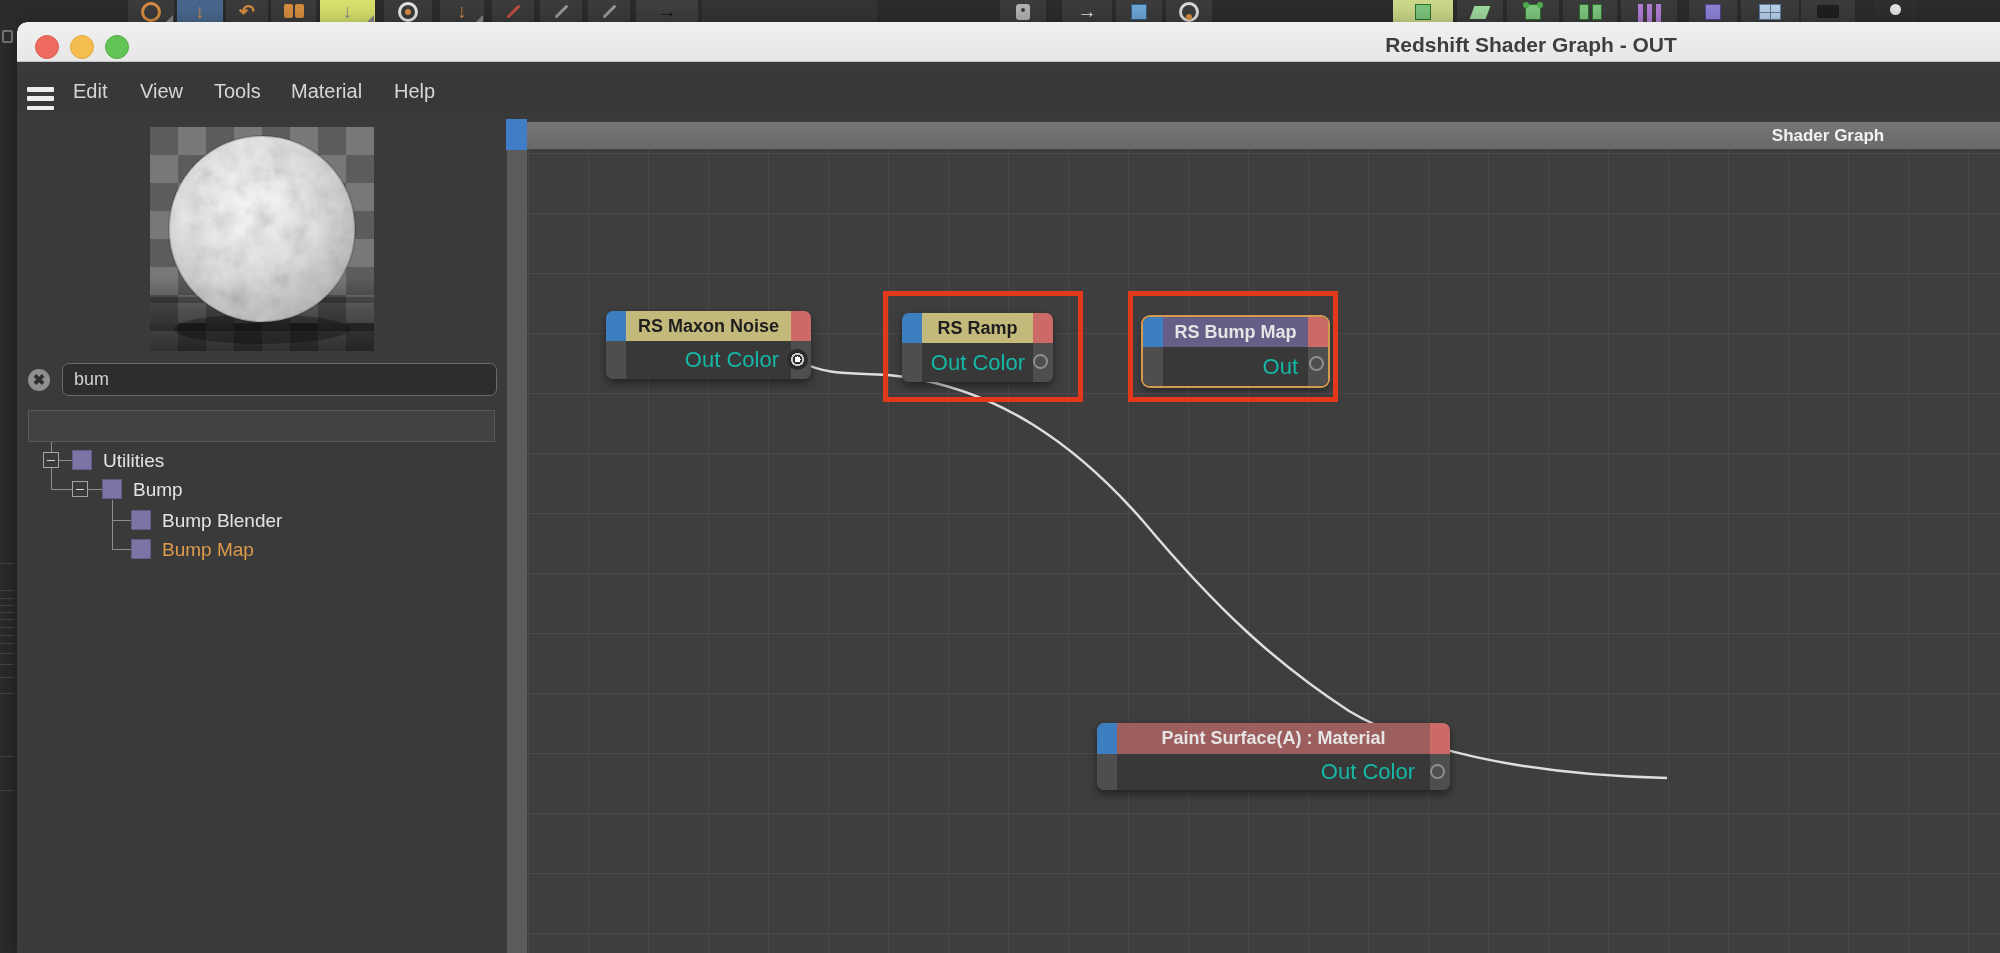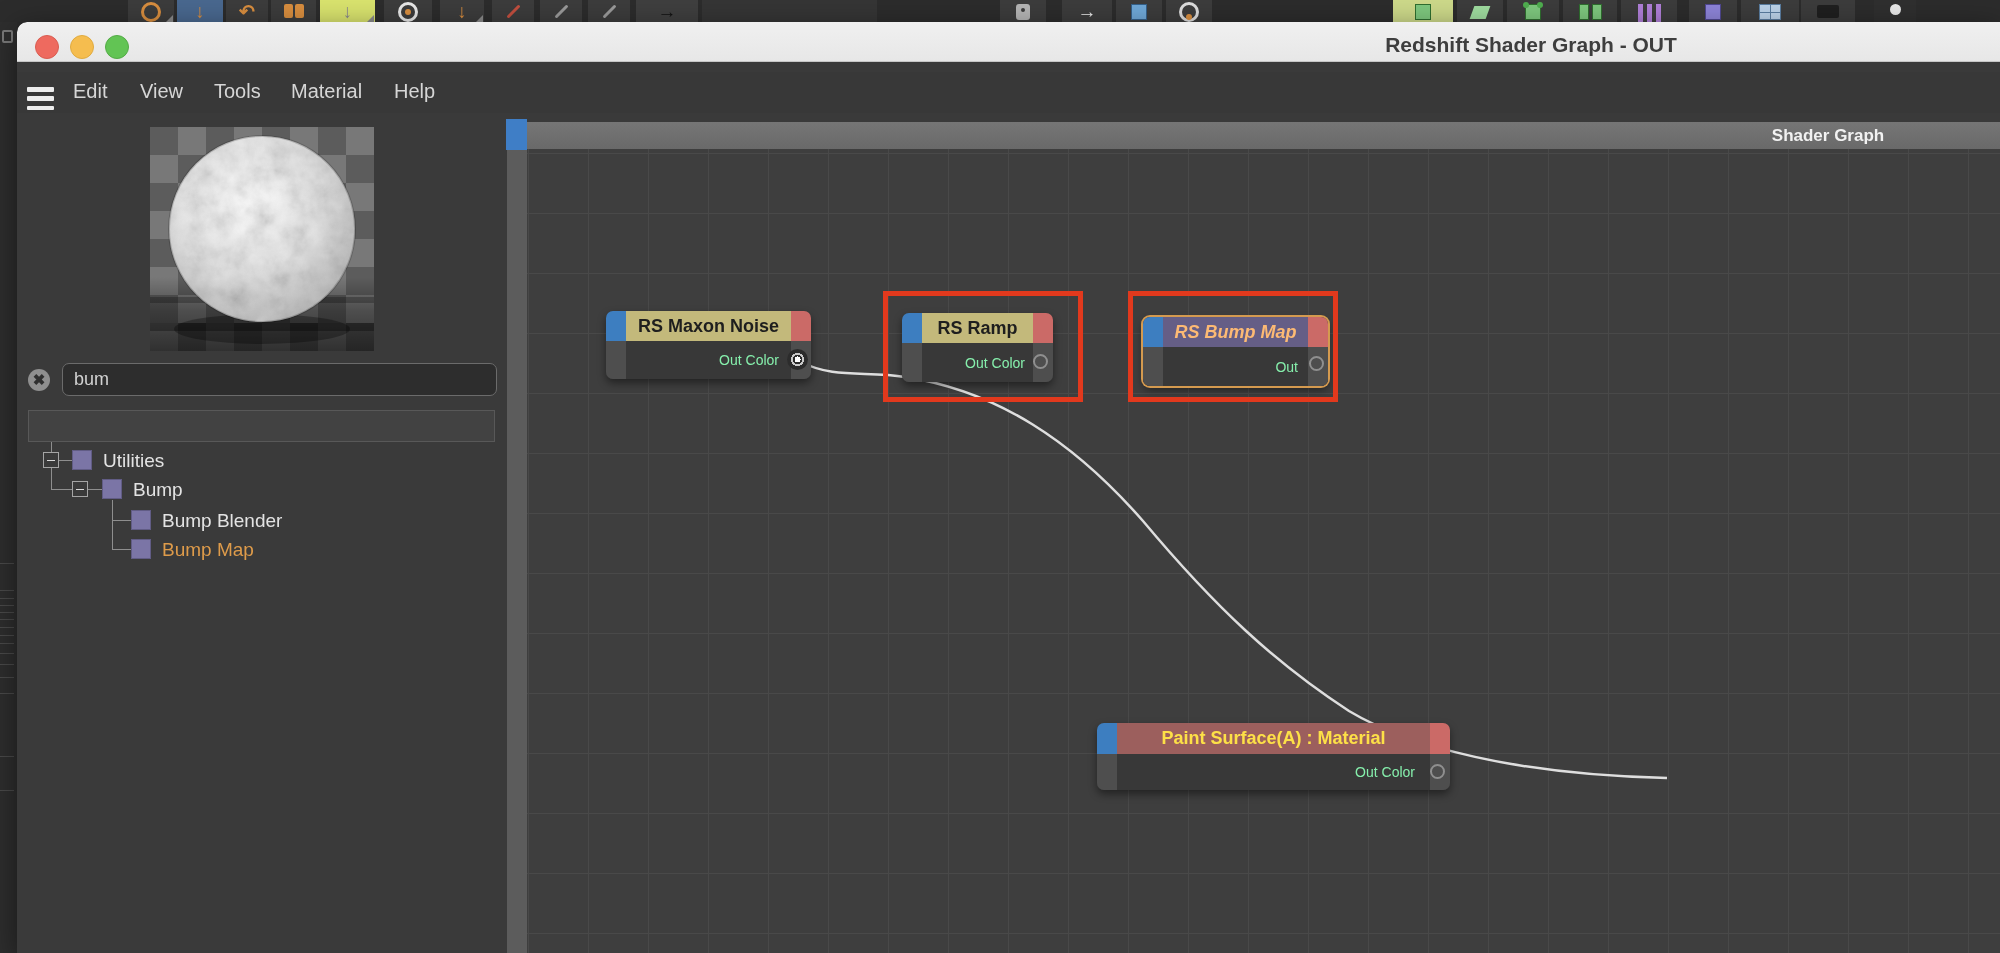--- a/index.html
+++ b/index.html
@@ -72,21 +72,21 @@
   #wires { position:absolute; left:0; top:0; }
 
   .gnode { position:absolute; border-radius:7px; overflow:hidden; box-shadow:0 4px 9px rgba(0,0,0,.45); }
   .gnode .hdr { display:flex; height:30px; }
   .gnode .hdr .pl { width:20px; background:#3d7ec0; }
   .gnode .hdr .pr { width:20px; background:#cb6a67; }
   .gnode .hdr .ttl { flex:1; display:flex; align-items:center; justify-content:center;
                      font-size:18px; font-weight:bold; white-space:nowrap; }
   .gnode .body { position:relative; display:flex; flex:1; background:#383838; }
   .gnode .body .strip { width:20px; background:#4e4e4e; }
-  .gnode .body .lbl { position:absolute; top:50%; transform:translateY(-50%); font-size:14px; color:#86efac; white-space:nowrap; }
+  .gnode .body .lbl { position:absolute; top:50%; transform:translateY(-50%); font-size:22px; color:#14b8a6; white-space:nowrap; }
   .port-empty { position:absolute; width:15px; height:15px; border:2px solid #8f8f8f; border-radius:50%; }
   .port-full { position:absolute; width:21px; height:21px; border-radius:50%;
     background:radial-gradient(circle,#ffffff 0 3px,#2c2c2c 3px 4.5px,#c9c9c9 4.5px 6.5px,#2c2c2c 6.5px 10.5px); }
   .redbox { position:absolute; border:5px solid #e2391d; }
   .selected { box-shadow:0 0 0 2px #d49a4f, 0 4px 9px rgba(0,0,0,.45); }
 </style>
 </head>
 <body>
 
 <div id="app">
@@ -334,36 +334,36 @@
             <div style="flex:1;"></div>
             <div class="strip"></div>
           <div class="lbl" style="right:28px;">Out Color</div>
           <div class="port-empty" style="right:5px;top:11px;"></div>
         </div>
       </div>
 
       <div class="gnode selected" style="left:616px;top:168px;width:185px;height:69px;">
         <div class="hdr">
             <div class="pl"></div>
-          <div class="ttl" style="background:#655e86;color:#fdba74;font-style:italic;">RS Bump Map</div>
+          <div class="ttl" style="background:#655e86;color:#e5e5e5;">RS Bump Map</div>
           <div class="pr"></div>
           </div>
         <div class="body" style="height:39px;">
             <div class="strip"></div>
             <div style="flex:1;"></div>
             <div class="strip"></div>
           <div class="lbl" style="right:30px;">Out</div>
           <div class="port-empty" style="right:4px;top:9px;"></div>
         </div>
       </div>
 
       <div class="gnode" style="left:570px;top:574px;width:353px;height:67px;">
         <div class="hdr" style="height:31px;">
             <div class="pl"></div>
-          <div class="ttl" style="background:#9c5f5d;color:#fde047;">Paint Surface(A) : Material</div>
+          <div class="ttl" style="background:#9c5f5d;color:#e5e5e5;">Paint Surface(A) : Material</div>
           <div class="pr"></div>
           </div>
         <div class="body" style="height:36px;">
             <div class="strip"></div>
             <div style="flex:1;"></div>
             <div class="strip"></div>
           <div class="lbl" style="right:35px;">Out Color</div>
           <div class="port-empty" style="right:5px;top:10px;"></div>
         </div>
       </div>

